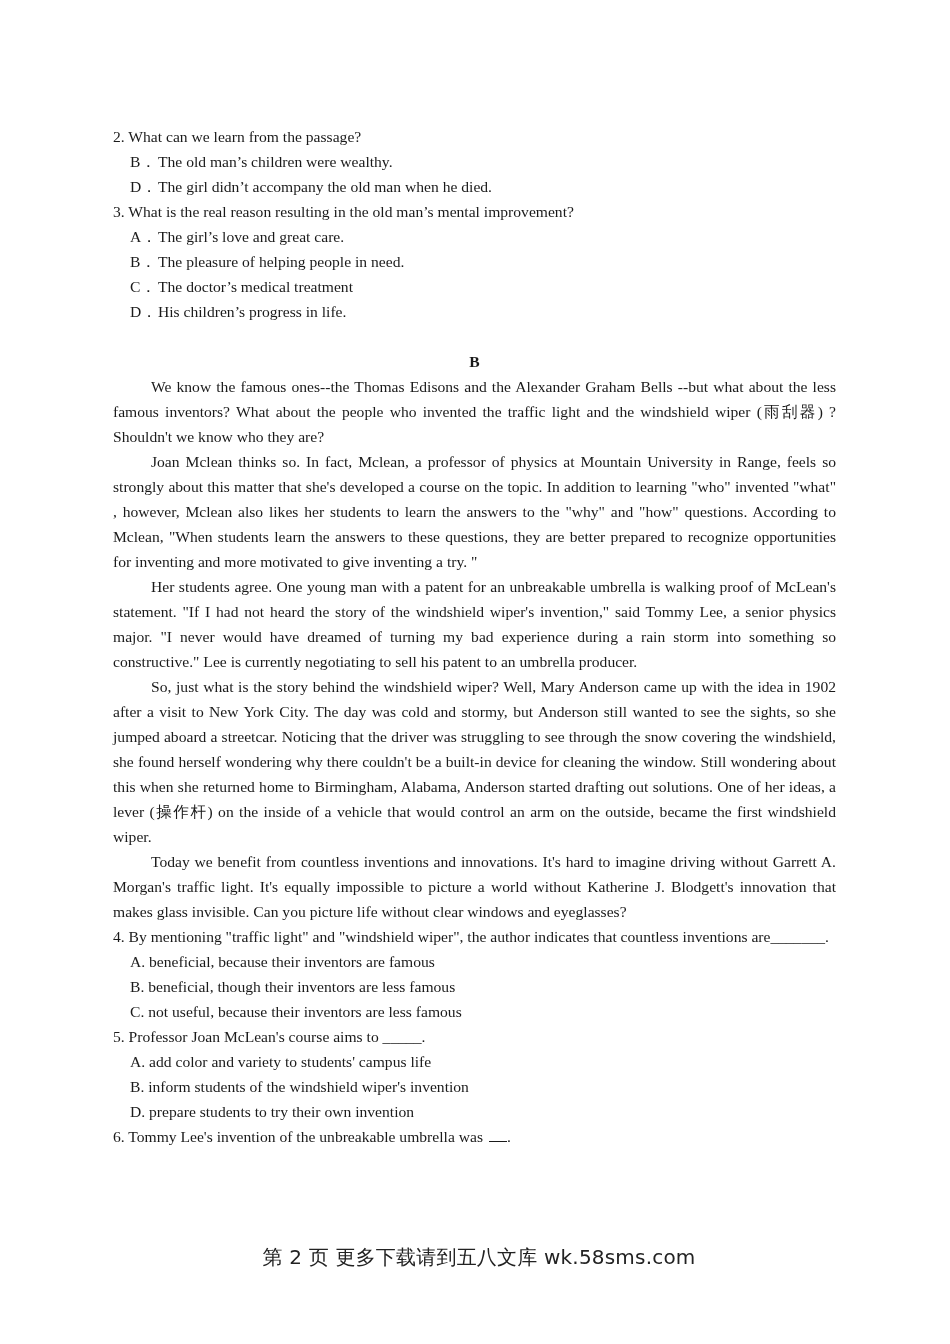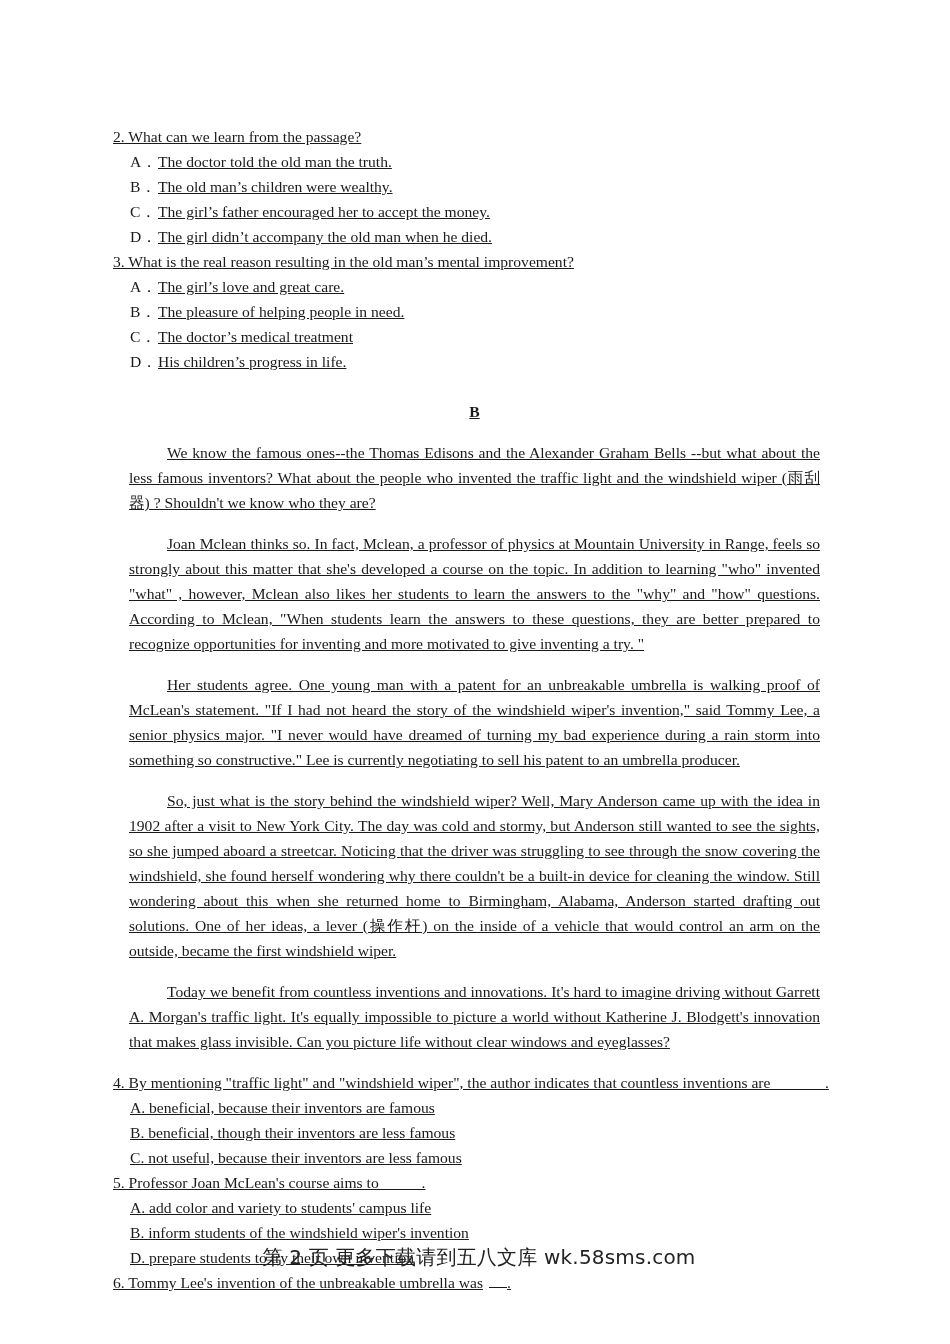--- a/index.html
+++ b/index.html
@@ -15,21 +15,20 @@
       font-family: "Liberation Serif", "DejaVu Serif", serif;
       color: #1a1a1a;
     }
     .page {
       position: absolute;
       left: 113px;
       top: 124px;
       width: 723px;
       font-size: 15.6px;
       line-height: 25px;
-      text-decoration: underline;
     }
     .q-stem {
       margin: 0;
     }
     .q-stem.justify {
       text-align: justify;
       text-align-last: left;
     }
     .opt {
       margin: 0;
@@ -53,21 +52,21 @@
       display: inline-block;
       width: 28px;
     }
     .section-title {
       text-align: center;
       font-weight: bold;
       margin: 0;
       margin-top: 25px;
     }
     .para {
-      margin: 16px;
+      margin: 0;
       text-indent: 38px;
       text-align: justify;
     }
     .opt-simple {
       margin: 0;
       padding-left: 17px;
       white-space: nowrap;
     }
     .blank-short {
       display: inline-block;
@@ -90,27 +89,21 @@
     }
   </style>
 </head>
 <body>
 
 <div class="page">
 
   <div>
     <p class="q-stem">2. What can we learn from the passage?</p>
     <p class="opt">
-      <span class="letter">A．</span><span>The doctor told the old man the truth.</span>
-    </p>
-    <p class="opt">
       <span class="letter">B．</span><span>The old man’s children were wealthy.</span>
-    </p>
-    <p class="opt">
-      <span class="letter">C．</span><span>The girl’s father encouraged her to accept the money.</span>
     </p>
     <p class="opt">
       <span class="letter">D．</span><span>The girl didn’t accompany the old man when he died.</span>
     </p>
   </div>
 
   <div>
     <p class="q-stem">3. What is the real reason resulting in the old man’s mental improvement?</p>
     <div class="opt-row">
       <div class="cell">

